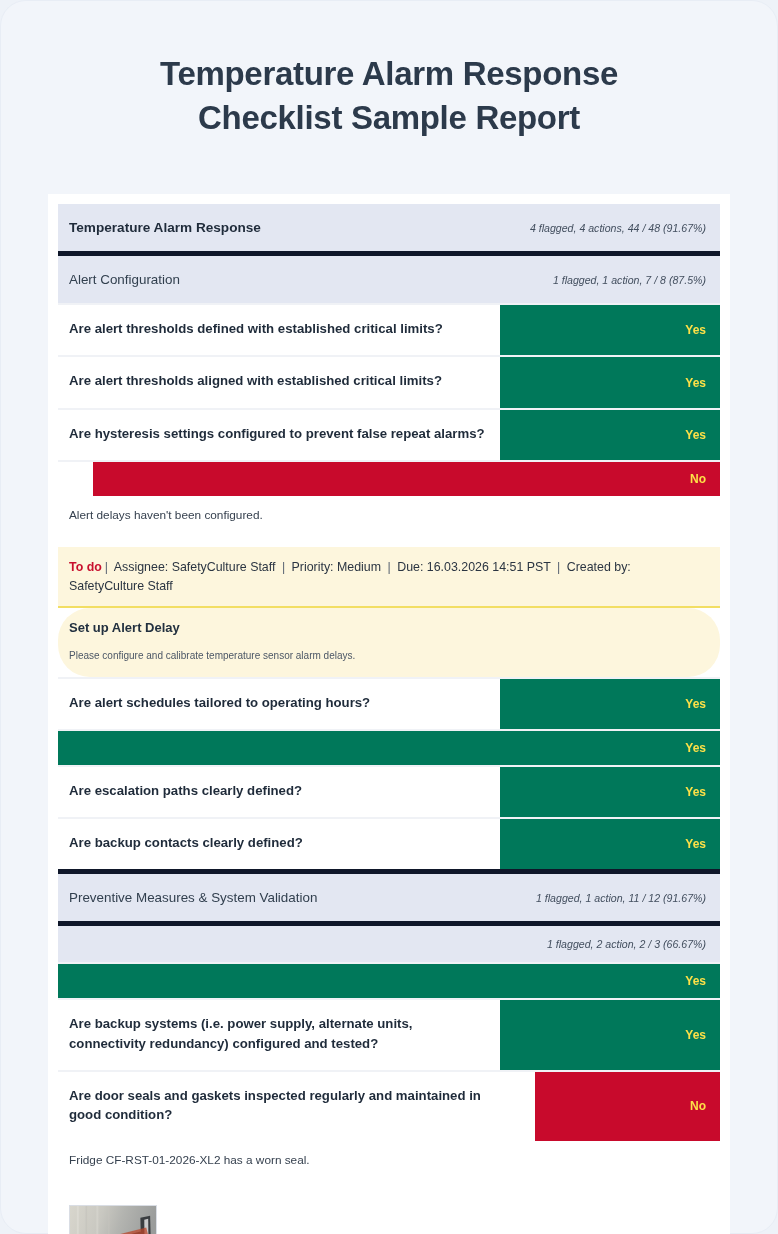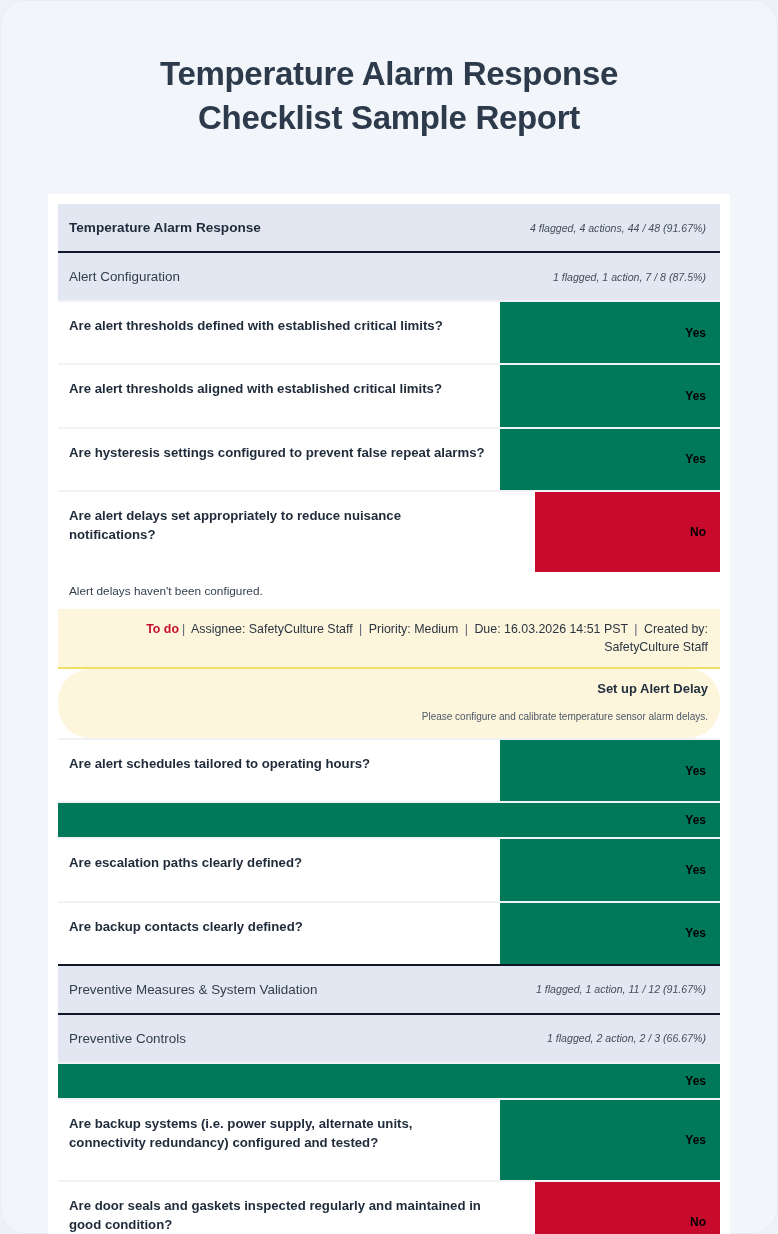--- a/index.html
+++ b/index.html
@@ -53,21 +53,21 @@
     padding: 10px 10px 26px 10px;
   }
 
   .rows { width: 100%; }
 
   
   .row {
     display: flex;
     align-items: stretch;
     width: 100%;
-    border-top: 2px solid #0f172a;
+    border-top: 5px solid #0f172a;
   }
   .row:first-child { border-top: none; }
 
   .row-label {
     flex: 0 0 442px;
     max-width: 442px;
     padding: 12px 14px 12px 11px;
     font-size: 13.2px;
     line-height: 1.42;
     color: #23303f;
@@ -106,54 +106,54 @@
   }
 
   
   .row.question { background: #ffffff; border-top: 2px solid #f0f2f6; }
   .row.question .row-label {
     font-weight: bold;
     color: #1f2b3a;
     font-size: 13.2px;
     line-height: 1.45;
     padding-top: 14px;
-    padding-bottom: 28px;
+    padding-bottom: 17px;
   }
   .row.question .row-value {
     padding: 0;
     align-items: stretch;
   }
 
   .answer-chip {
     flex: 1 1 auto;
     display: flex;
     align-items: center;
     justify-content: flex-end;
-    color: #000000;
+    color: #fde047;
     font-size: 12px;
     font-weight: bold;
     padding: 2px 14px;
     min-height: 34px;
   }
   .answer-chip.yes { background: #00785a; }
   .answer-chip.no  { background: #c80a2c; margin-left: 35px; }
 
   
   .row.note {
     background: #ffffff;
     border-top: 2px solid #ffffff;
     display: block;
-    padding: 9px 11px 9px 11px;
+    padding: 9px 11px 24px 11px;
     font-size: 11.8px;
     color: #36414f;
     line-height: 1.4;
   }
 
   
-  .action-block { width: 100%; text-align: right; }
+  .action-block { width: 100%; }
 
   .action-meta {
     background: #fdf6dd;
     padding: 11px 12px 11px 11px;
     font-size: 12.4px;
     line-height: 1.48;
     color: #2b3542;
     border-bottom: 2px solid #f2de63;
   }
   .action-meta .todo-status {
@@ -235,21 +235,20 @@
       </div>
 
       <div class="row question">
         <div class="row-label">Are hysteresis settings configured to prevent false repeat alarms?</div>
         <div class="row-value">
           <div class="answer-chip yes">Yes</div>
         </div>
       </div>
 
       <div class="row question">
-        <div class="row-label">Are alert delays set appropriately to reduce nuisance notifications?</div>
         <div class="row-value">
           <div class="answer-chip no">No</div>
         </div>
       </div>
 
       <div class="row note">Alert delays haven't been configured.</div>
 
       <div class="action-block">
         <div class="action-meta">
           <span class="todo-status">To do</span><span class="sep">|</span> <span>Assignee: SafetyCulture Staff</span> <span class="sep">|</span> <span>Priority: Medium</span> <span class="sep">|</span> <span>Due: 16.03.2026 14:51 PST</span> <span class="sep">|</span> <span>Created by: SafetyCulture Staff</span>
@@ -286,21 +285,20 @@
           <div class="answer-chip yes">Yes</div>
         </div>
       </div>
 
       <div class="row section level-2">
         <div class="row-label">Preventive Measures &amp; System Validation</div>
         <div class="row-value">1 flagged, 1 action, 11 / 12 (91.67%)</div>
       </div>
 
       <div class="row section level-2">
-        <div class="row-label">Preventive Controls</div>
         <div class="row-value">1 flagged, 2 action, 2 / 3 (66.67%)</div>
       </div>
 
       <div class="row question">
         <div class="row-value">
           <div class="answer-chip yes">Yes</div>
         </div>
       </div>
 
       <div class="row question">

